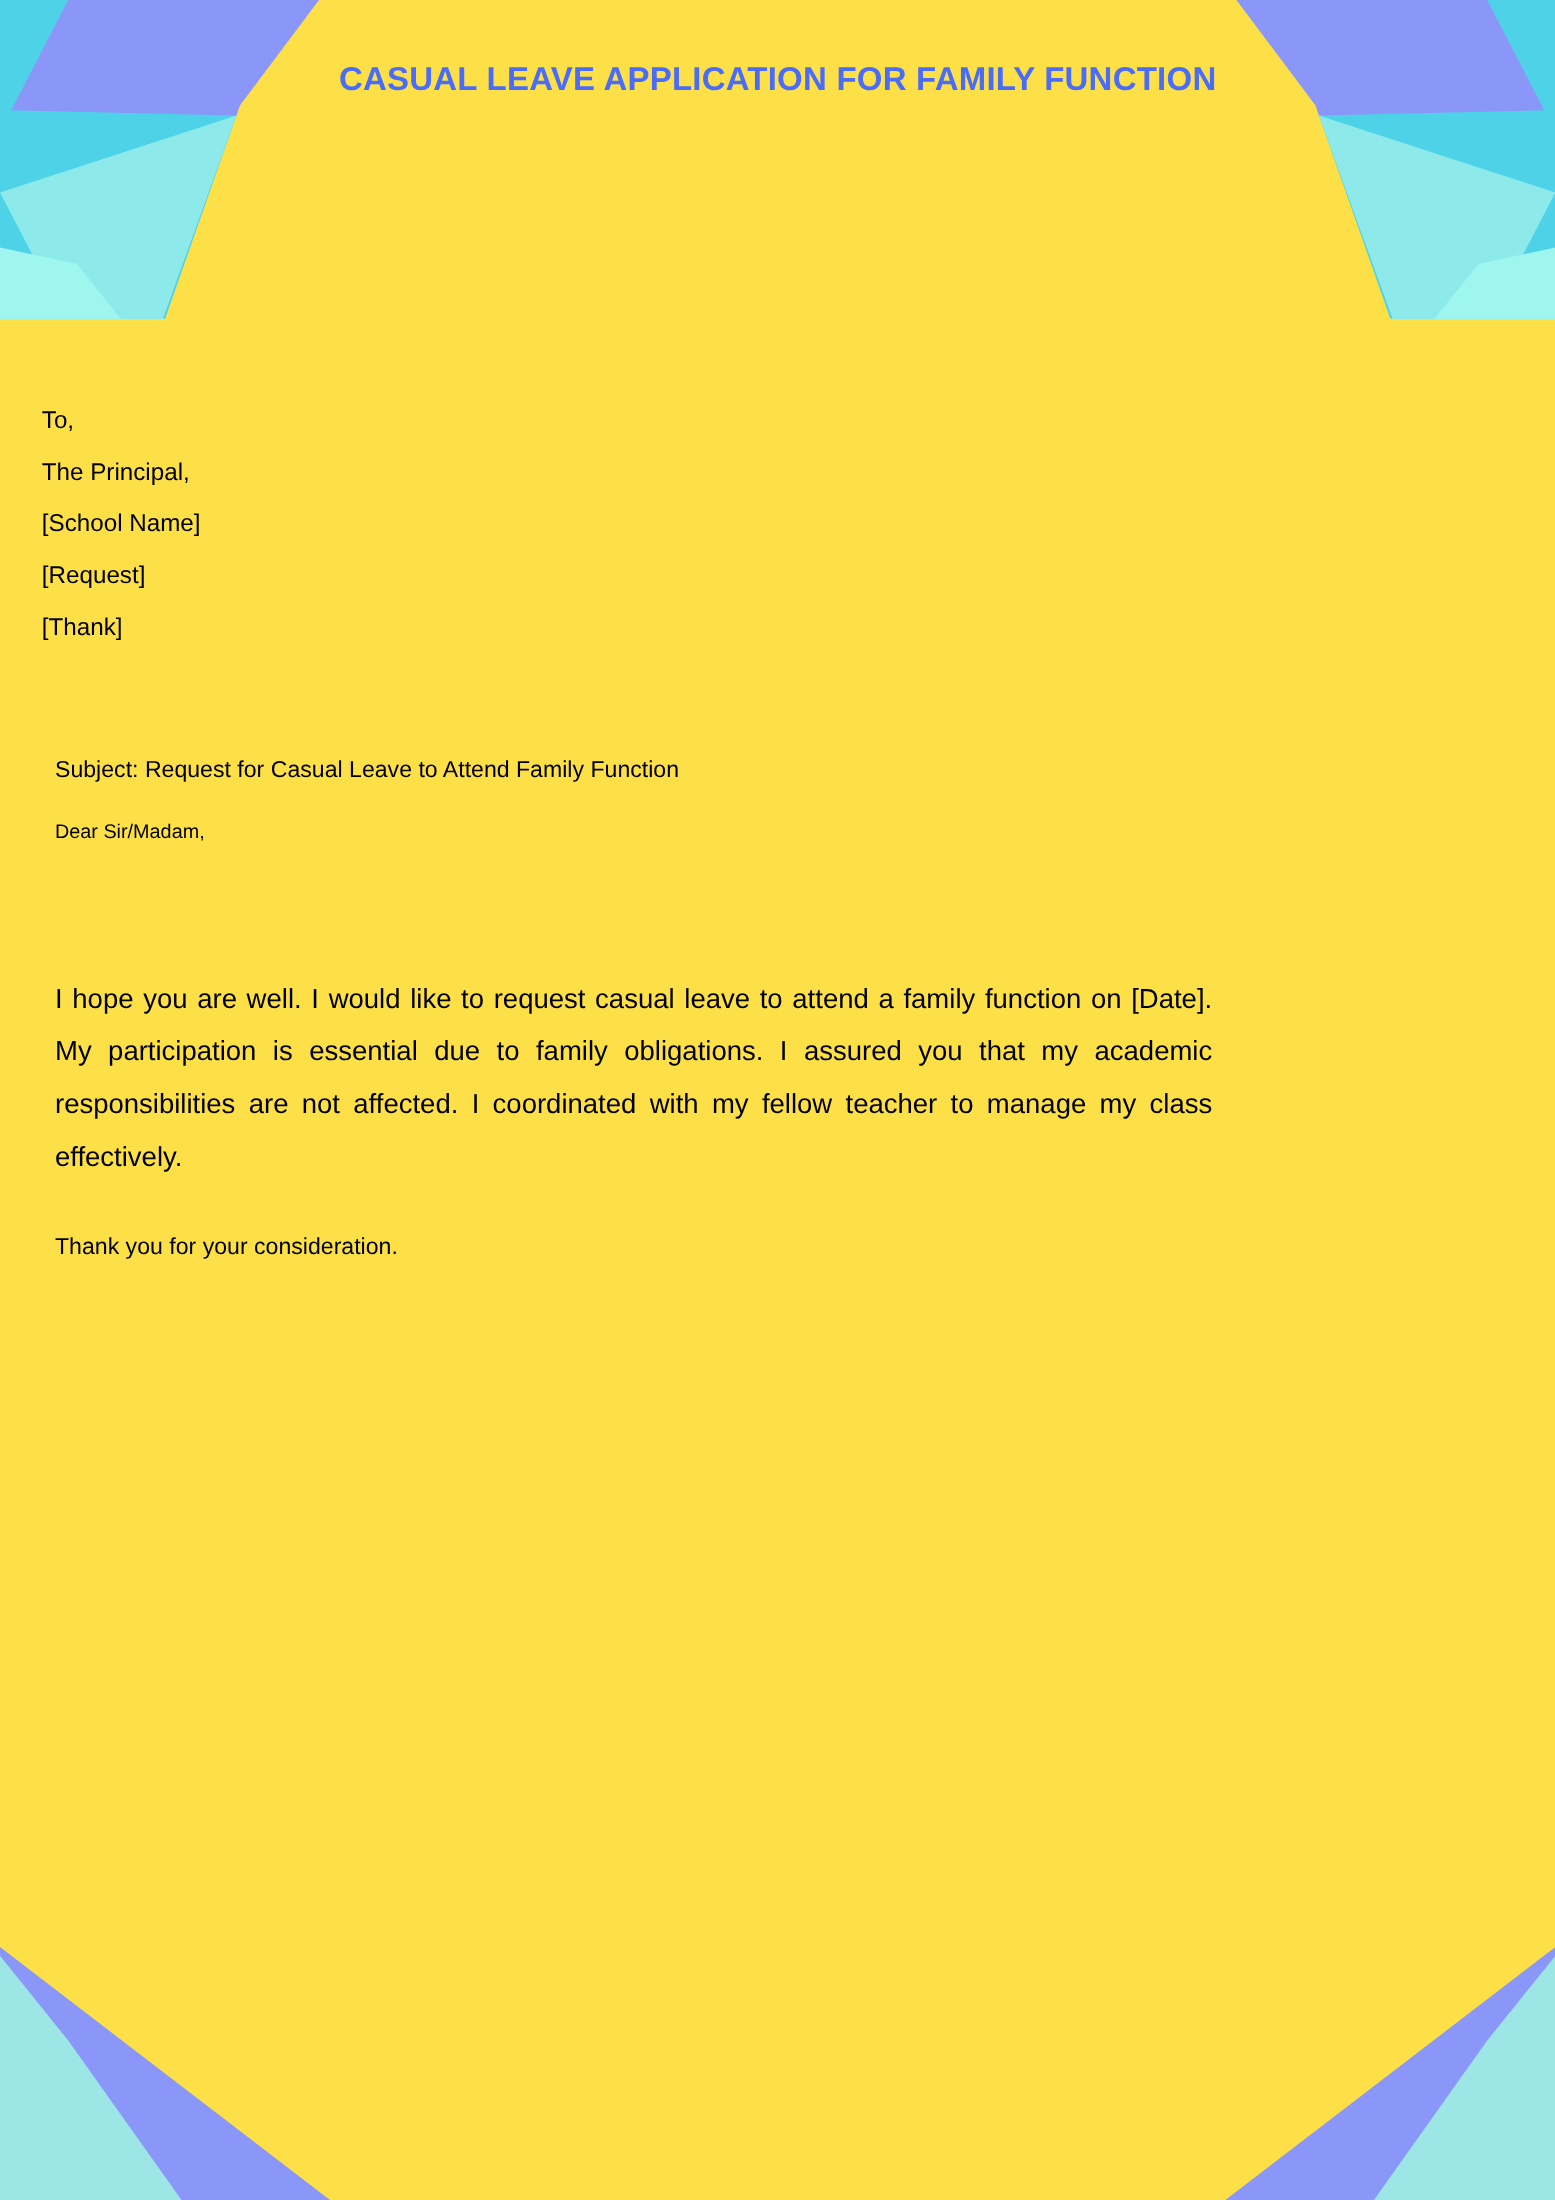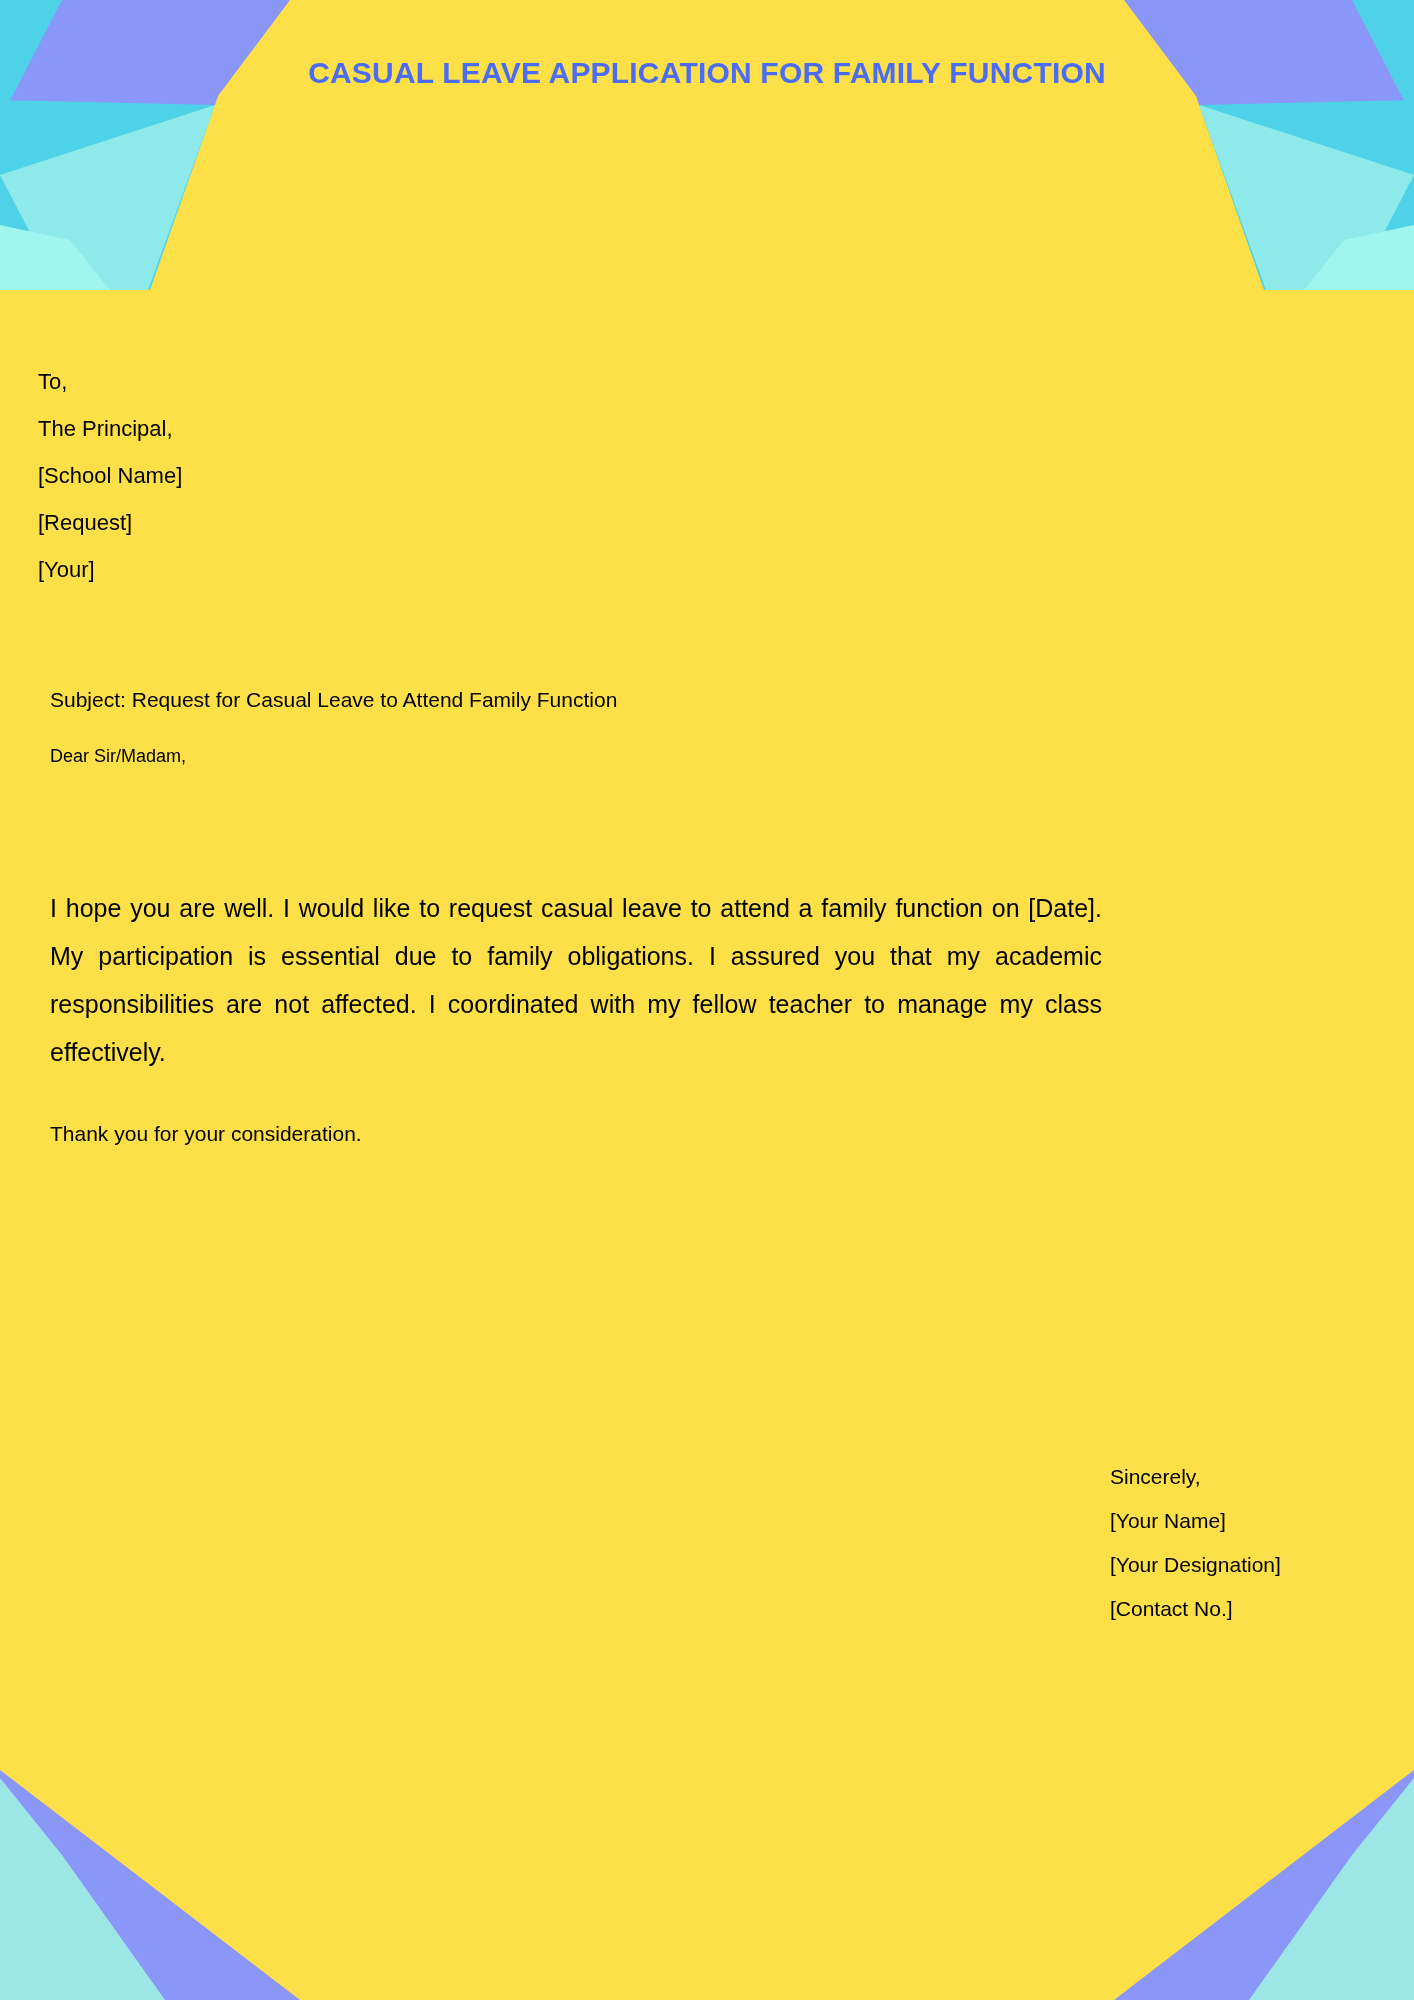--- a/index.html
+++ b/index.html
@@ -164,34 +164,28 @@
     <h1 class="doc-title">CASUAL LEAVE APPLICATION FOR FAMILY FUNCTION</h1>
   </div>
 
   <div class="letter">
 
     <div class="recipient-block">
       <div class="line">To,</div>
       <div class="line">The Principal,</div>
       <div class="line">[School Name]</div>
       <div class="line">[Request]</div>
-      <div class="line">[Your]</div>
+      <div class="line">[Thank]</div>
     </div>
 
     <div class="subject-line">Subject: Request for Casual Leave to Attend Family Function</div>
 
     <div class="salutation">Dear Sir/Madam,</div>
 
     <div class="body-copy">
       <p>I hope you are well. I would like to request casual leave to attend a family function on [Date]. My participation is essential due to family obligations. I assured you that my academic responsibilities are not affected. I coordinated with my fellow teacher to manage my class effectively.</p>
     </div>
 
     <div class="closing-thanks">Thank you for your consideration.</div>
 
-    <div class="signature-block">
-      <div class="line">Sincerely,</div>
-      <div class="line">[Your Name]</div>
-      <div class="line">[Your Designation]</div>
-      <div class="line">[Contact No.]</div>
-    </div>
 
   </div>
 </div>
 
 </body></html>

